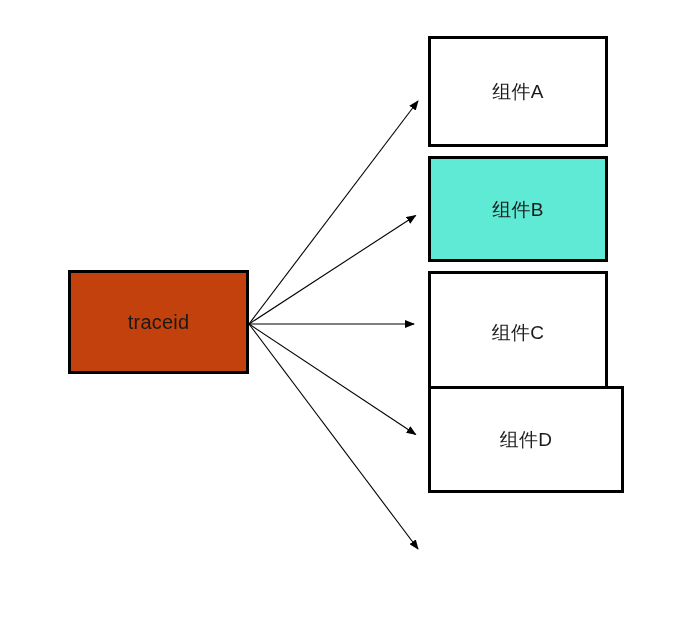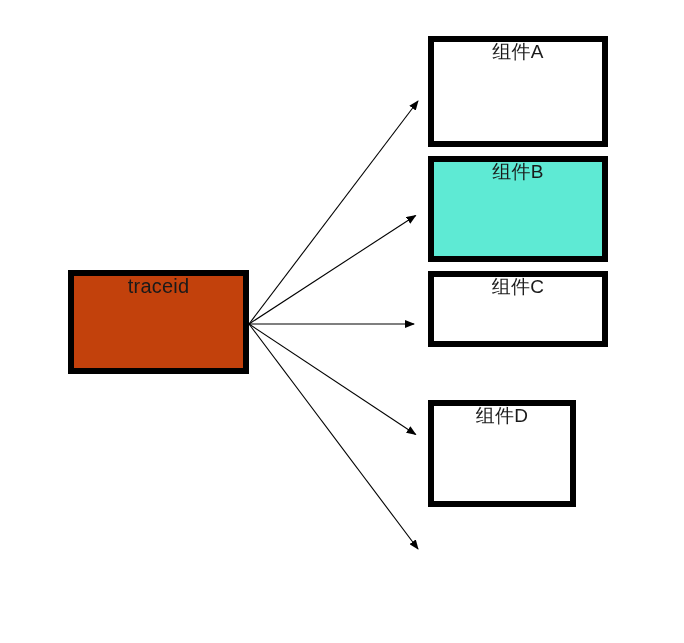--- a/index.html
+++ b/index.html
@@ -23,23 +23,23 @@
     position: absolute;
     left: 0;
     top: 0;
     width: 684px;
     height: 643px;
   }
   .node-box {
     position: absolute;
     box-sizing: border-box;
     background: #ffffff;
-    border: 6px solid #737373;
+    border: 3px solid #737373;
     display: flex;
-    align-items: flex-start;
+    align-items: center;
     justify-content: center;
   }
   .node-label {
     font-size: 19px;
     color: #1a1a1a;
     line-height: 1;
     white-space: nowrap;
     letter-spacing: 0.2px;
   }
   .node-label.latin {
@@ -71,22 +71,22 @@
   </div>
 
   <div class="node-box" id="node-target-0" style="left: 428px; top: 36px; width: 180px; height: 111px; border-color: rgb(0, 0, 0); background: rgb(255, 255, 255);">
     <span class="node-label" style="color: rgb(26, 26, 26);">组件A</span>
   </div>
 
   <div class="node-box" id="node-target-1" style="left: 428px; top: 156px; width: 180px; height: 106px; border-color: rgb(0, 0, 0); background: #5eead4;">
     <span class="node-label" style="color: rgb(26, 26, 26);">组件B</span>
   </div>
 
-  <div class="node-box" id="node-target-2" style="left: 428px; top: 271px; width: 180px; height: 76px; border-color: rgb(0, 0, 0); background: rgb(255, 255, 255);">
+  <div class="node-box" id="node-target-2" style="left: 428px; top: 271px; width: 180px; height: 122px; border-color: rgb(0, 0, 0); background: rgb(255, 255, 255);">
     <span class="node-label" style="color: rgb(26, 26, 26);">组件C</span>
   </div>
 
-  <div class="node-box" id="node-target-3" style="left: 428px; top: 400px; width: 148px; height: 107px; border-color: rgb(0, 0, 0); background: rgb(255, 255, 255);">
+  <div class="node-box" id="node-target-3" style="left: 428px; top: 386px; width: 196px; height: 107px; border-color: rgb(0, 0, 0); background: rgb(255, 255, 255);">
     <span class="node-label" style="color: rgb(26, 26, 26);">组件D</span>
   </div>
 
 
 </div>
 
 </body></html>

